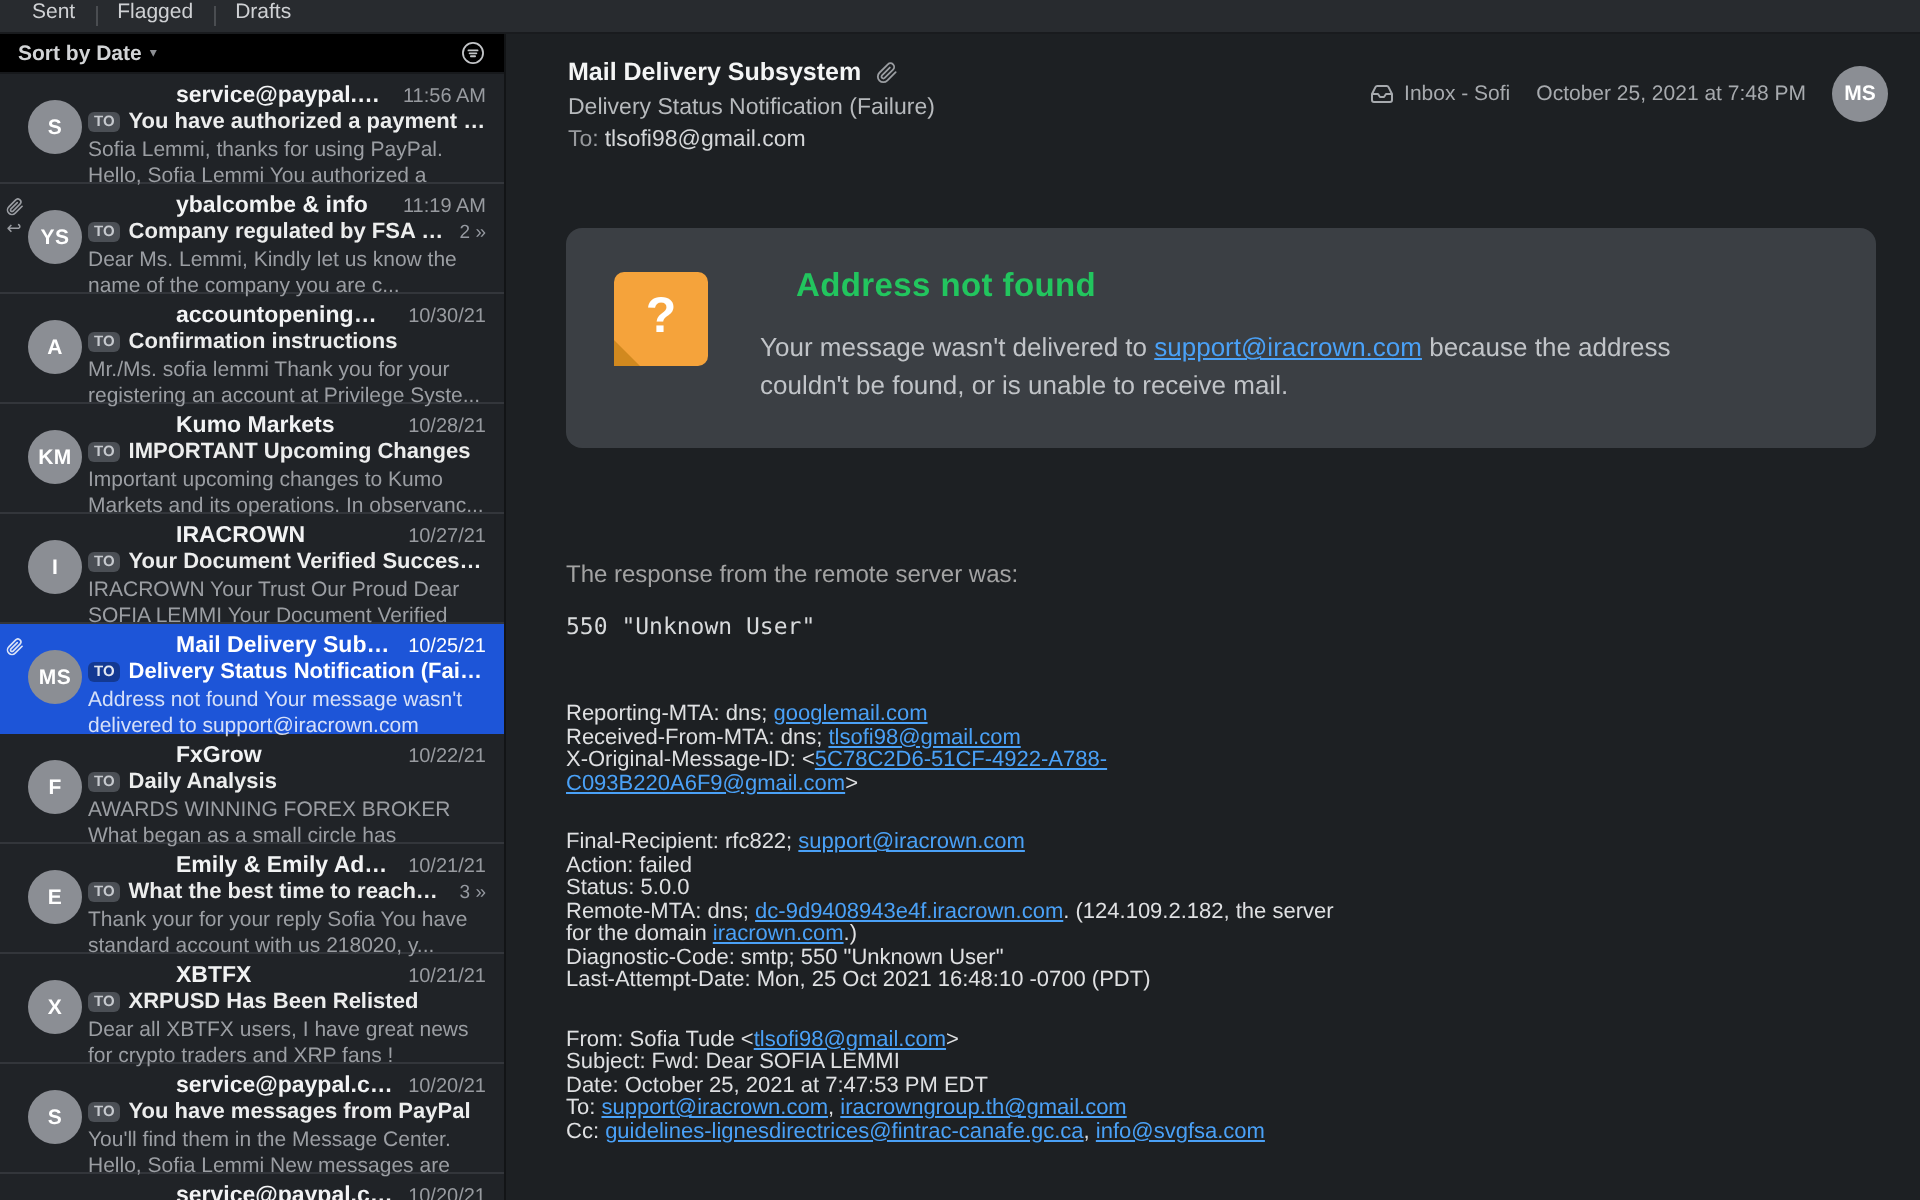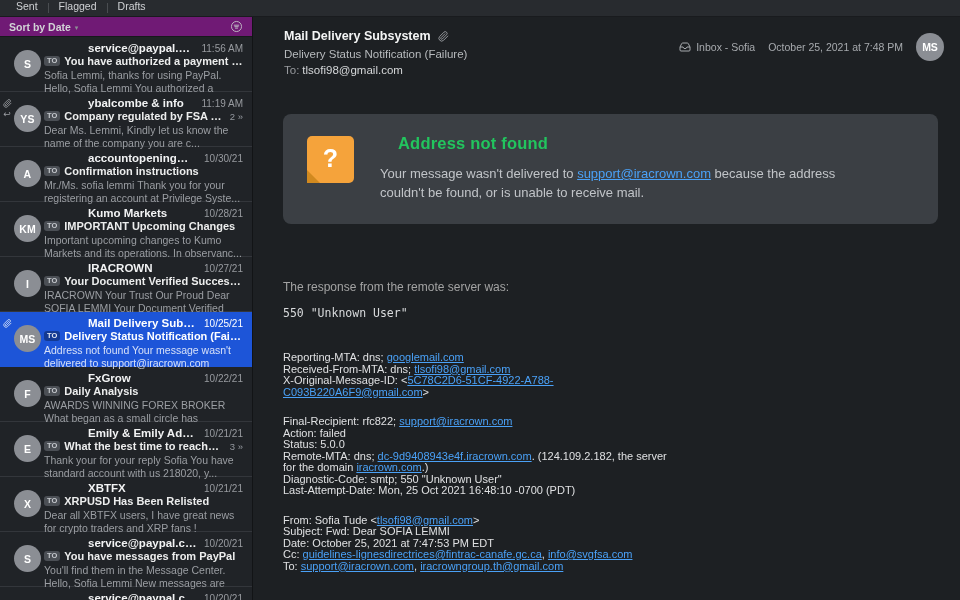--- a/index.html
+++ b/index.html
@@ -16,21 +16,21 @@
   .topbar{position:absolute;top:0;left:0;right:0;height:17px;background:#282b2f;
     border-bottom:1px solid #191b1e;display:flex;align-items:center;padding-left:6px;}
   .tab{display:flex;align-items:center;gap:4px;padding:0 10px;height:100%;cursor:default;flex-direction:column;}
   .tab-label{font-size:10.5px;color:#cfd1d4;}
   .caret{font-size:7px;color:#8d9094;line-height:1;transform:translateY(.5px);}
   .tab-sep{width:1px;height:10px;background:#4a4d51;}
 
   
   .list-pane{position:absolute;top:17px;left:0;bottom:0;width:253px;background:#202327;
     border-right:1px solid #121416;overflow:hidden;}
-  .sortbar{height:20px;background:#701a75;border-bottom:1px solid #17191c;
+  .sortbar{height:20px;background:#000000;border-bottom:1px solid #17191c;
     display:flex;align-items:center;justify-content:space-between;padding:0 9px;}
   .sort-control{display:flex;align-items:center;gap:4px;}
   .sort-label{font-size:10.5px;font-weight:bold;color:#d2d4d6;}
   .filter-btn{display:flex;align-items:center;}
 
   .msg{position:relative;height:55px;padding:5px 9px 0 44px;border-bottom:1px solid #33363b;cursor:default;}
   .msg.selected{background:var(--selection);border-bottom-color:var(--selection);}
   .avatar{position:absolute;left:14px;top:13px;width:27px;height:27px;border-radius:50%;
     background:#8b8e94;color:#fff;font-size:10.5px;font-weight:bold;
     display:flex;align-items:center;justify-content:center;letter-spacing:.2px;}
@@ -319,21 +319,21 @@
         </div>
       </div>
       <div class="dh-meta">
         <span class="mailbox">
           <span>
             <svg width="12" height="12" viewBox="0 0 24 24">
               <path d="M22 12h-6l-2 3h-4l-2-3H2" fill="none" stroke="#a7aaae" stroke-width="2" stroke-linejoin="round"></path>
               <path d="M5.45 5.11L2 12v6a2 2 0 0 0 2 2h16a2 2 0 0 0 2-2v-6l-3.45-6.89A2 2 0 0 0 16.76 4H7.24a2 2 0 0 0-1.79 1.11z" fill="none" stroke="#a7aaae" stroke-width="2" stroke-linejoin="round"></path>
             </svg>
           </span>
-          <span>Inbox - Sofia</span>
+          <span>Inbox - Sofi</span>
         </span>
         <span class="dh-date">October 25, 2021 at 7:48 PM</span>
         <span class="dh-avatar">MS</span>
       </div>
     </div>
 
     <div class="detail-body">
       <div class="notice-card">
         <span class="note-icon">
           <span class="note-glyph">?</span>
@@ -360,20 +360,20 @@
             <div class="tech-line"><span>Action: failed</span></div>
             <div class="tech-line"><span>Status: 5.0.0</span></div>
             <div class="tech-line"><span>Remote-MTA: dns; </span><a class="link">dc-9d9408943e4f.iracrown.com</a><span>. (124.109.2.182, the server for the domain </span><a class="link">iracrown.com</a><span>.)</span></div>
             <div class="tech-line"><span>Diagnostic-Code: smtp; 550 "Unknown User"</span></div>
             <div class="tech-line"><span>Last-Attempt-Date: Mon, 25 Oct 2021 16:48:10 -0700 (PDT)</span></div>
           </div>
           <div class="tech-group">
             <div class="tech-line"><span>From: Sofia Tude &lt;</span><a class="link">tlsofi98@gmail.com</a><span>&gt;</span></div>
             <div class="tech-line"><span>Subject: Fwd: Dear SOFIA LEMMI</span></div>
             <div class="tech-line"><span>Date: October 25, 2021 at 7:47:53 PM EDT</span></div>
+            <div class="tech-line"><span>To: </span><a class="link">support@iracrown.com</a><span>, </span><a class="link">iracrowngroup.th@gmail.com</a></div>
             <div class="tech-line"><span>Cc: </span><a class="link">guidelines-lignesdirectrices@fintrac-canafe.gc.ca</a><span>, </span><a class="link">info@svgfsa.com</a></div>
-            <div class="tech-line"><span>To: </span><a class="link">support@iracrown.com</a><span>, </span><a class="link">iracrowngroup.th@gmail.com</a></div>
           </div>
         </div>
     </div>
   </div>
 
 </div>
 
 </body></html>

